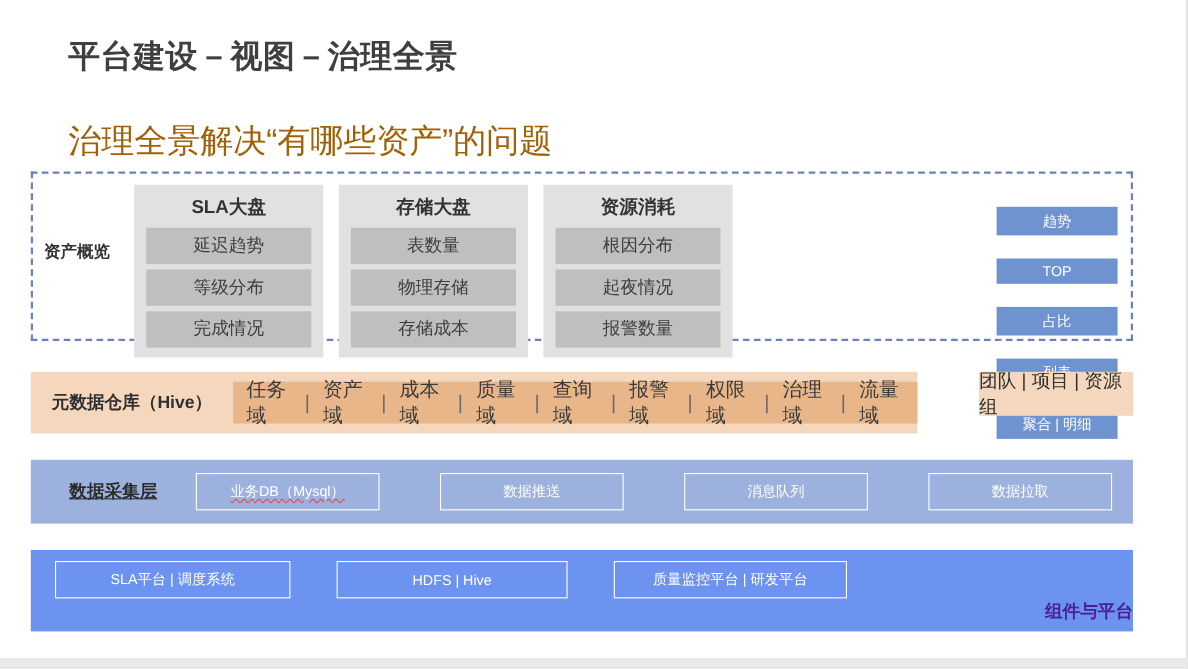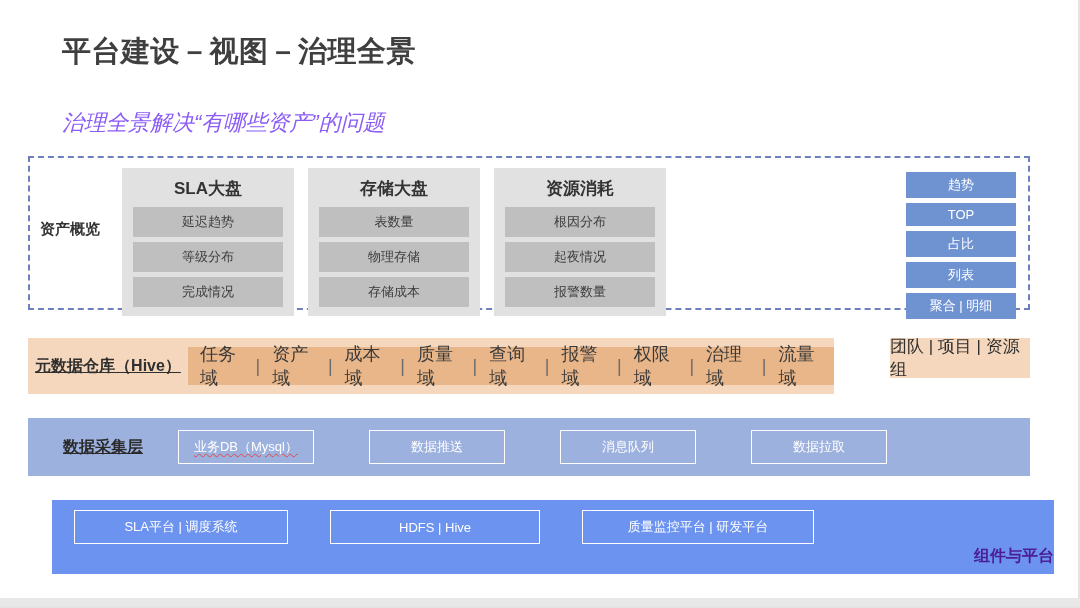--- a/index.html
+++ b/index.html
@@ -23,21 +23,21 @@
   }
 
   
   .page-title {
     position: absolute; left: 62px; top: 32px;
     font-size: 29px; font-weight: bold; color: #3f3f3f;
     letter-spacing: 0.5px;
   }
   .subtitle {
     position: absolute; left: 62px; top: 108px;
-    font-size: 22px; color: #8b5cf6; font-weight: normal; font-style: italic;
+    font-size: 30px; color: #a16207; font-weight: normal;
   }
 
   
   .overview {
     position: absolute; left: 28px; top: 156px;
     width: 1002px; height: 154px;
     border: 2px dashed #6d7fbe;
     background: #ffffff;
   }
   .overview-label {
@@ -55,50 +55,51 @@
     padding: 6px 11px 9px 11px;
   }
   .dash-card-title {
     text-align: center;
     font-size: 17px; font-weight: bold; color: #333333;
     padding: 3px 0 7px 0;
   }
   .dash-item {
     background: #bfbfbf;
     color: #3d3d3d;
-    font-size: 13px;
+    font-size: 16px;
     text-align: center;
     padding: 6px 0;
     margin-bottom: 5px;
   }
   .dash-item:last-child { margin-bottom: 0; }
 
   .view-buttons {
     position: absolute; right: 12px; top: 14px;
     width: 110px;
     display: flex; flex-direction: column; gap: 5px;
   }
   .view-btn {
     background: #6f92d1;
     color: #ffffff;
     font-size: 13px;
     text-align: center;
     padding: 4px 13px;
+    margin-top: 16px;
   }
 
   
   .meta-row {
     position: absolute; left: 28px; top: 338px;
     width: 806px; height: 56px;
     background: #f4d7bc;
     display: flex; align-items: center;
   }
   .meta-label {
-    width: 160px; text-align: center;
-    font-size: 16px; font-weight: bold; color: #2f2f2f; text-decoration: underline;
+    width: 184px; text-align: center;
+    font-size: 16px; font-weight: bold; color: #2f2f2f;
   }
   .meta-domains {
     flex: 1; height: 38px;
     background: #e9b68a;
     display: flex; align-items: center; justify-content: center;
     gap: 0px;
     font-size: 18px; color: #3a3a3a;
   }
   .meta-domains span.dom { padding: 0 12px; }
   .meta-domains span.sep { color: #6b6b6b; }
@@ -119,48 +120,47 @@
     display: flex; align-items: center;
   }
   .collect-label {
     width: 150px; text-align: center;
     font-size: 16px; font-weight: bold; color: #2b2b2b; text-decoration: underline;
   }
   .collect-items {
     flex: 1; display: flex; align-items: center; gap: 55px;
   }
   .collect-box {
-    width: 136px; height: 34px;
+    width: 167px; height: 34px;
     border: 1px solid #ffffff;
     display: flex; align-items: center; justify-content: center;
     font-size: 13px; color: #ffffff;
   }
 
   
   .platform-row {
     position: absolute; left: 28px; top: 500px;
     width: 1002px; height: 74px;
     background: #6b93ef;
-    margin-left: 24px;
   }
   .platform-items {
     position: absolute; left: 22px; top: 10px;
     display: flex; align-items: center; gap: 42px;
   }
   .platform-box {
     height: 34px;
     border: 1px solid #ffffff;
     display: flex; align-items: center; justify-content: center;
     font-size: 13px; color: #ffffff;
     padding: 0 14px;
   }
   .pb0 { width: 214px; }
   .pb1 { width: 210px; }
   .pb2 { width: 210px; }
-  .pb3 { width: 232px; }
+  .pb3 { width: 212px; }
   .platform-caption {
     position: absolute; left: 16px; right: 0; bottom: 7px;
     text-align: right;
     font-size: 16px; font-weight: bold; color: #4c1d95;
   }
 
   
   .squiggle {
     text-decoration: underline;
     text-decoration-color: #e04b4b;

